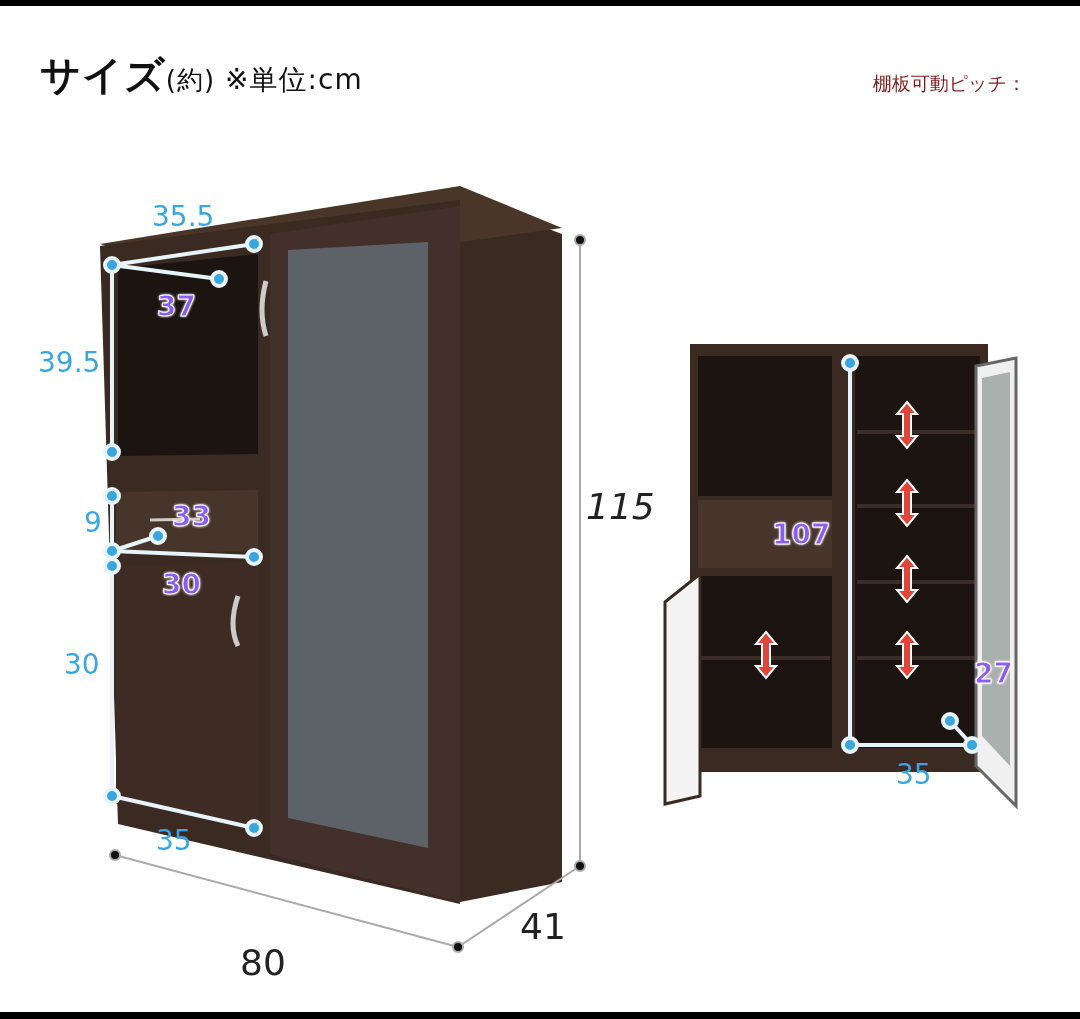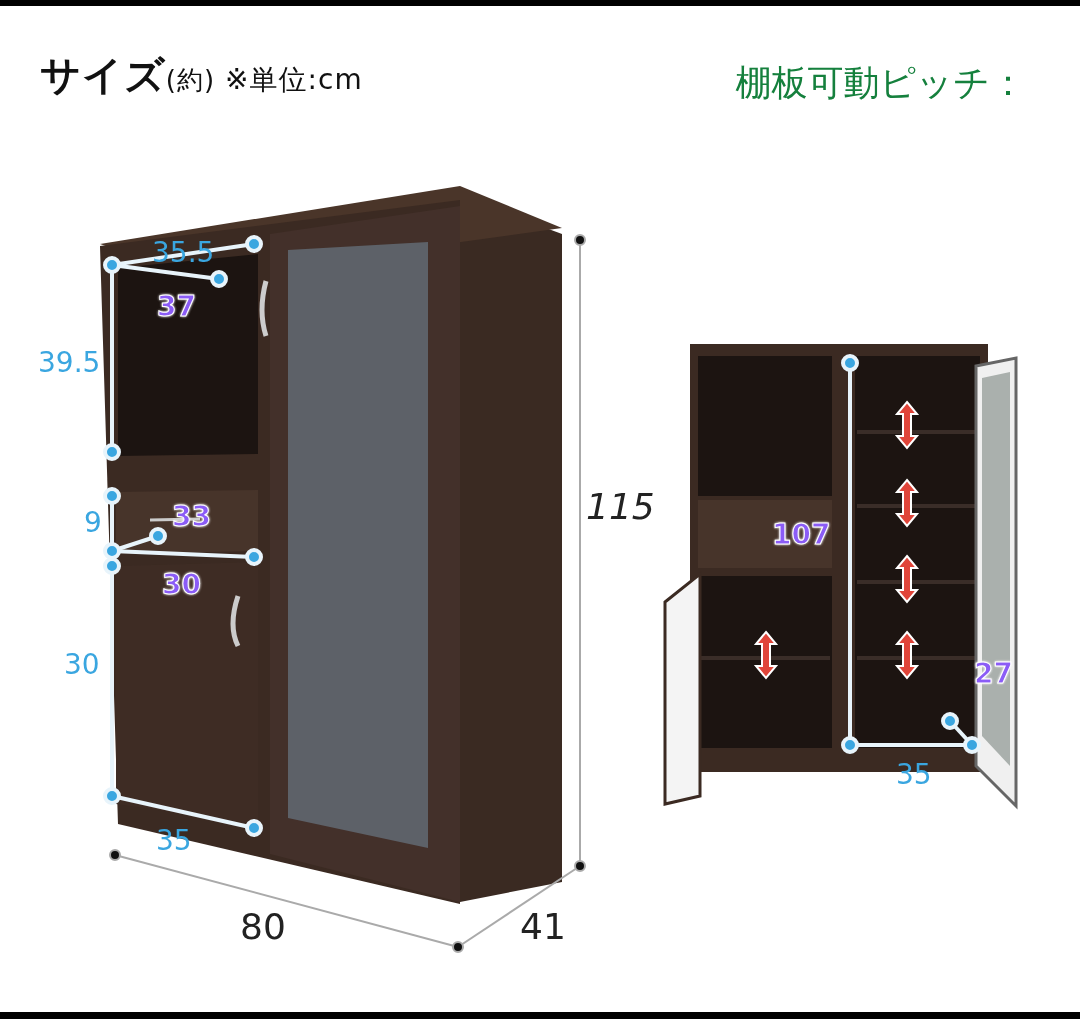--- a/index.html
+++ b/index.html
@@ -1,21 +1,21 @@
 <!DOCTYPE html>
 <html><head>
 <meta charset="utf-8">
 <style>
   html,body{margin:0;padding:0;background:#000;}
   body{width:1080px;height:1019px;position:relative;overflow:hidden;font-family:"DejaVu Sans",sans-serif;}
   .canvas{position:absolute;left:0;top:6px;width:1080px;height:1006px;background:#fff;}
   .title{position:absolute;left:40px;top:42px;font-size:40px;font-weight:bold;color:#111;letter-spacing:1px;}
   .title .sub{font-size:26px;font-weight:normal;}
   .title .unit{font-size:28px;font-weight:normal;margin-left:10px;margin-top:28px;}
-  .pitch{position:absolute;right:54px;top:58px;text-align:right;color:#15803d;font-size:36px;line-height:38px;}
+  .pitch{position:absolute;right:54px;top:58px;text-align:right;color:#7f1d1d;font-size:19px;line-height:38px;}
   svg{position:absolute;left:0;top:0;}
   .dim{position:absolute;color:#3aa6e0;font-size:28px;}
   .dim.bold{font-weight:bold;color:#8b5cf6;-webkit-text-stroke:1px #fff;text-shadow:0 0 3px #fff,0 0 3px #fff;text-align:center;}
   .dim.dark{color:#222;font-size:36px;}
 </style>
 </head>
 <body>
 
 <div class="canvas">
 
@@ -105,28 +105,28 @@
       <line x1="850" y1="357" x2="850" y2="739"></line>
       <line x1="850" y1="739" x2="972" y2="739"></line>
       <line x1="950" y1="715" x2="972" y2="739"></line>
       <circle cx="850" cy="357" r="7"></circle>
         <circle cx="850" cy="739" r="7"></circle>
       <circle cx="972" cy="739" r="7"></circle>
         <circle cx="950" cy="715" r="7"></circle>
     </g>
   </svg>
 
-  <div class="dim" style="left:152px;top:194px;margin-top:36px;">35.5</div>
+  <div class="dim" style="left:152px;top:194px;">35.5</div>
   <div class="dim bold" style="left:157px;top:284px;">37</div>
   <div class="dim" style="left:38px;top:340px;text-align:right;">39.5</div>
   <div class="dim" style="left:84px;top:500px;">9</div>
   <div class="dim bold" style="left:172px;top:494px;">33</div>
   <div class="dim bold" style="left:162px;top:562px;">30</div>
   <div class="dim" style="left:64px;top:642px;">30</div>
   <div class="dim" style="left:156px;top:818px;">35</div>
   <div class="dim dark" style="left:586px;top:480px;font-style:italic;">115</div>
-  <div class="dim dark" style="left:240px;top:900px;">80</div>
+  <div class="dim dark" style="left:240px;top:936px;">80</div>
   <div class="dim dark" style="left:520px;top:900px;">41</div>
 
   <div class="dim bold" style="left:772px;top:512px;">107</div>
   <div class="dim" style="left:896px;top:752px;">35</div>
   <div class="dim bold" style="left:974px;top:651px;">27</div>
 </div>
 
 </body></html>

